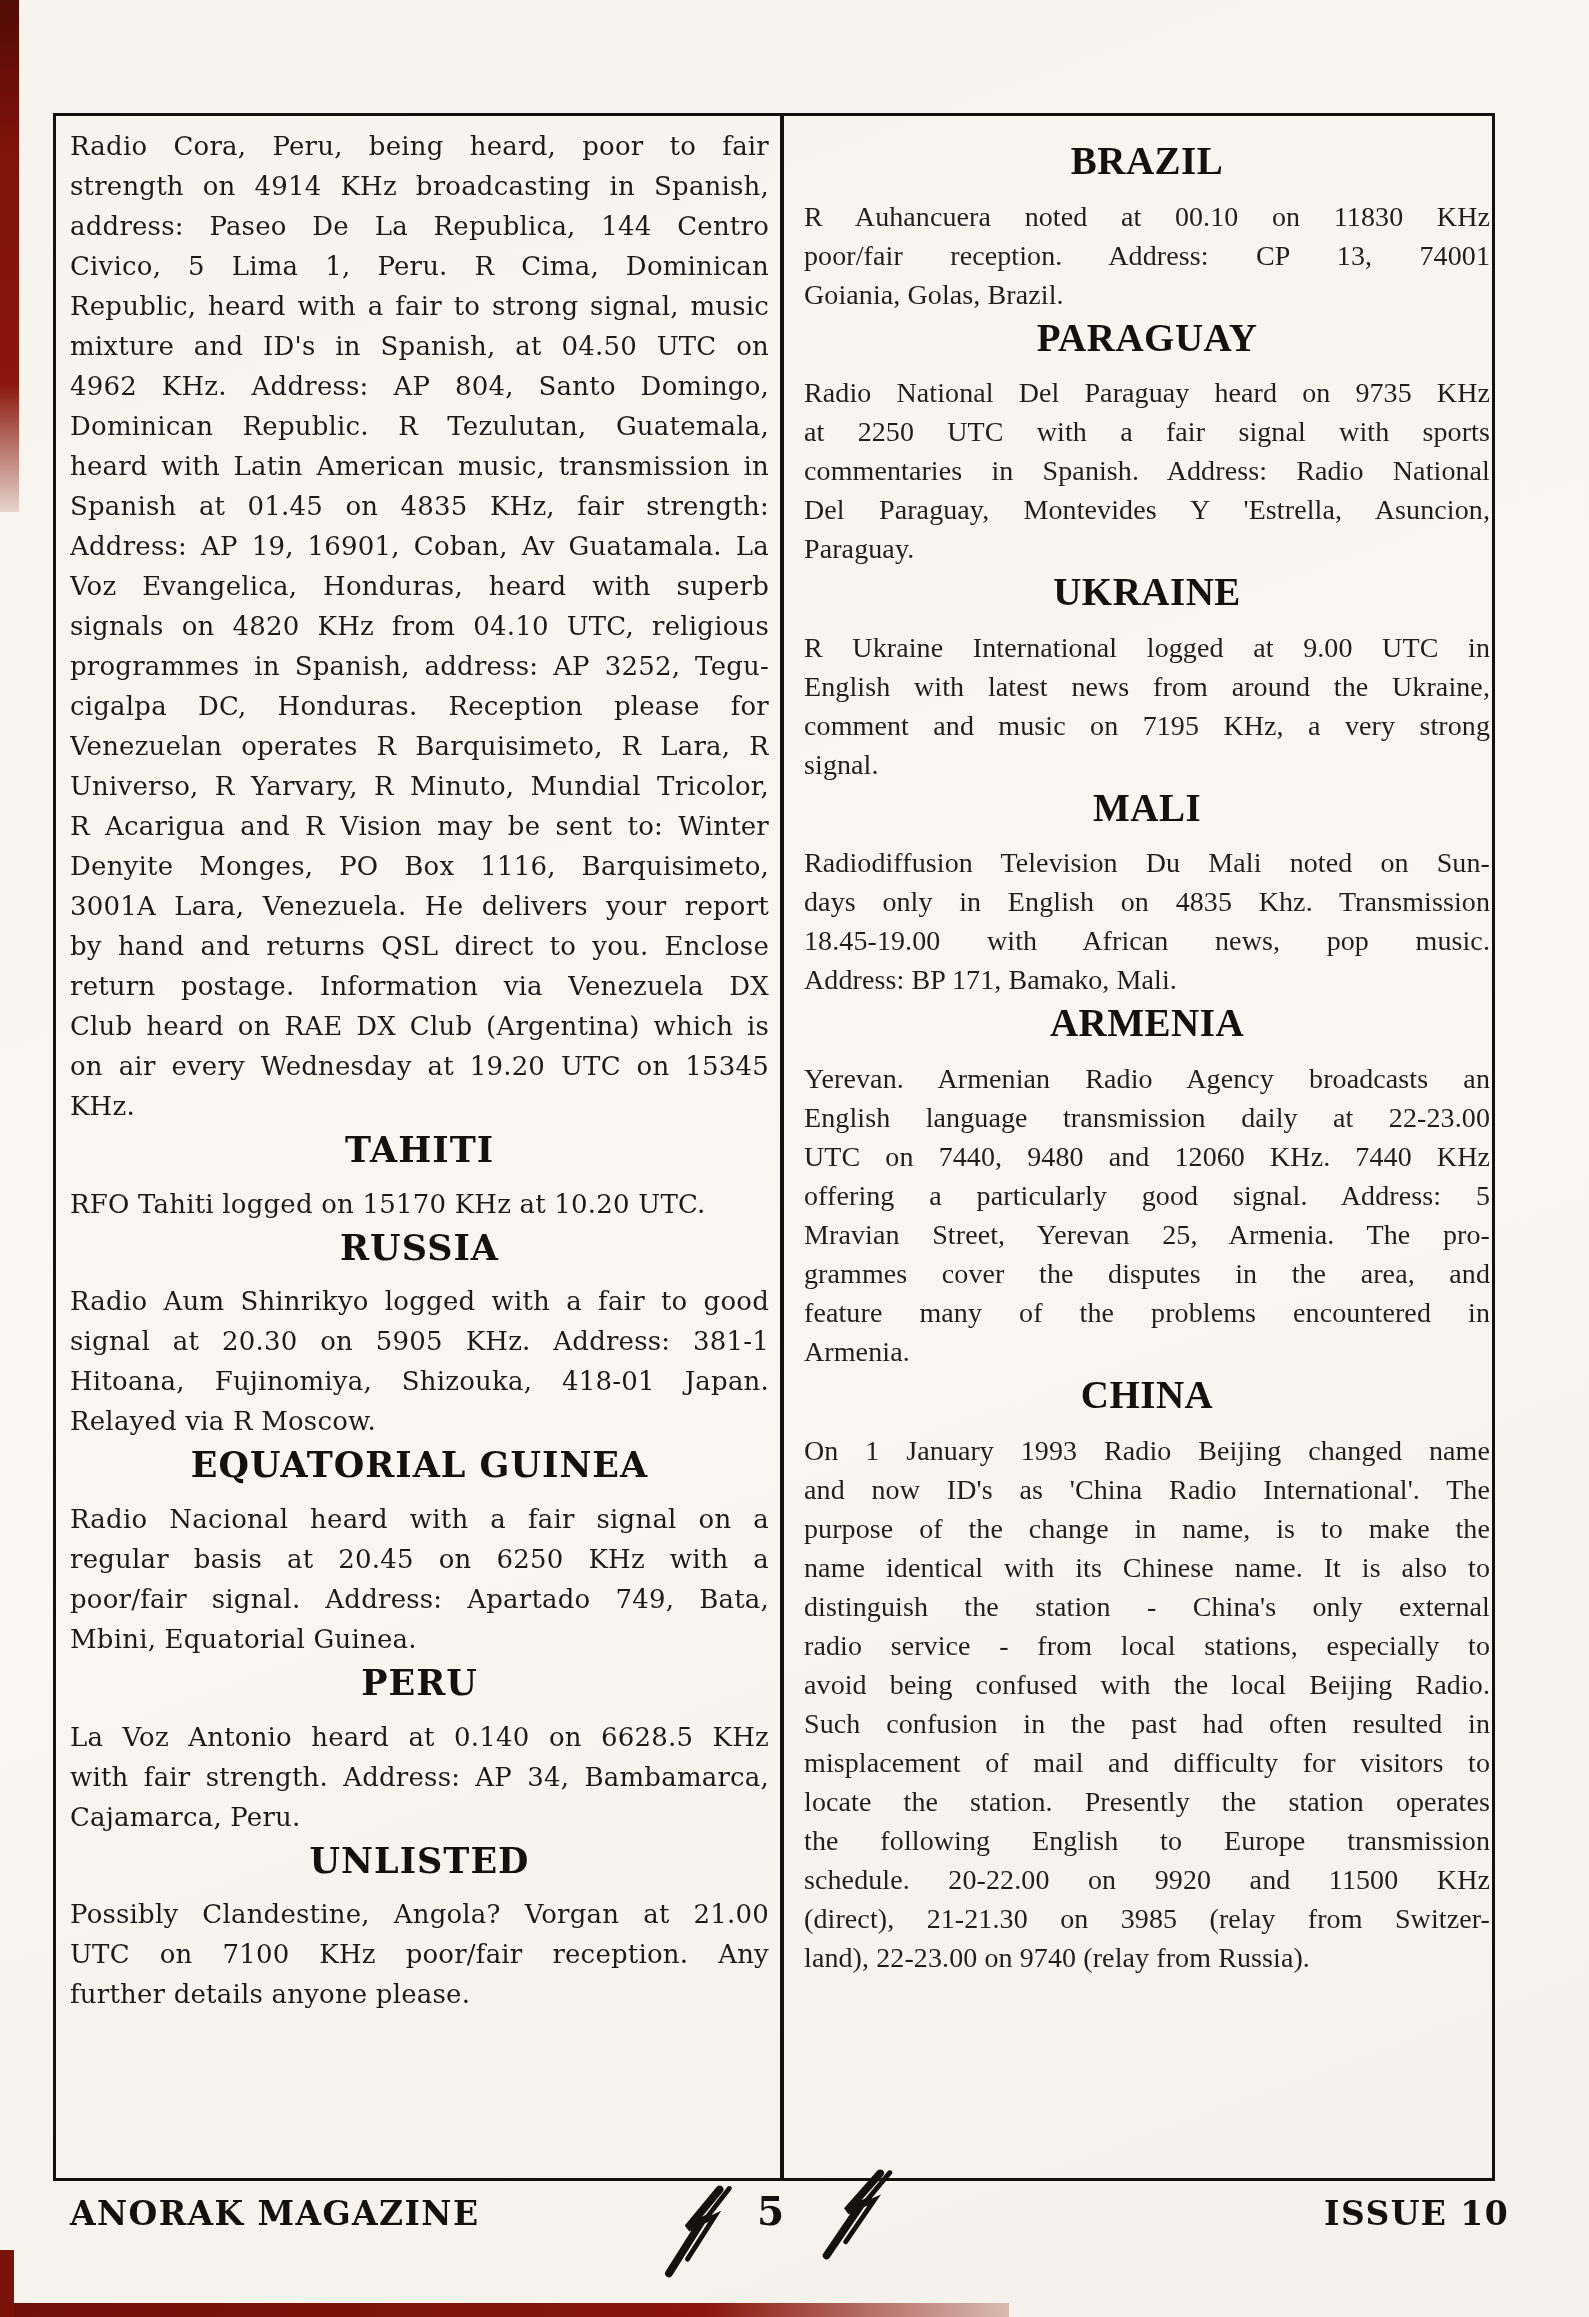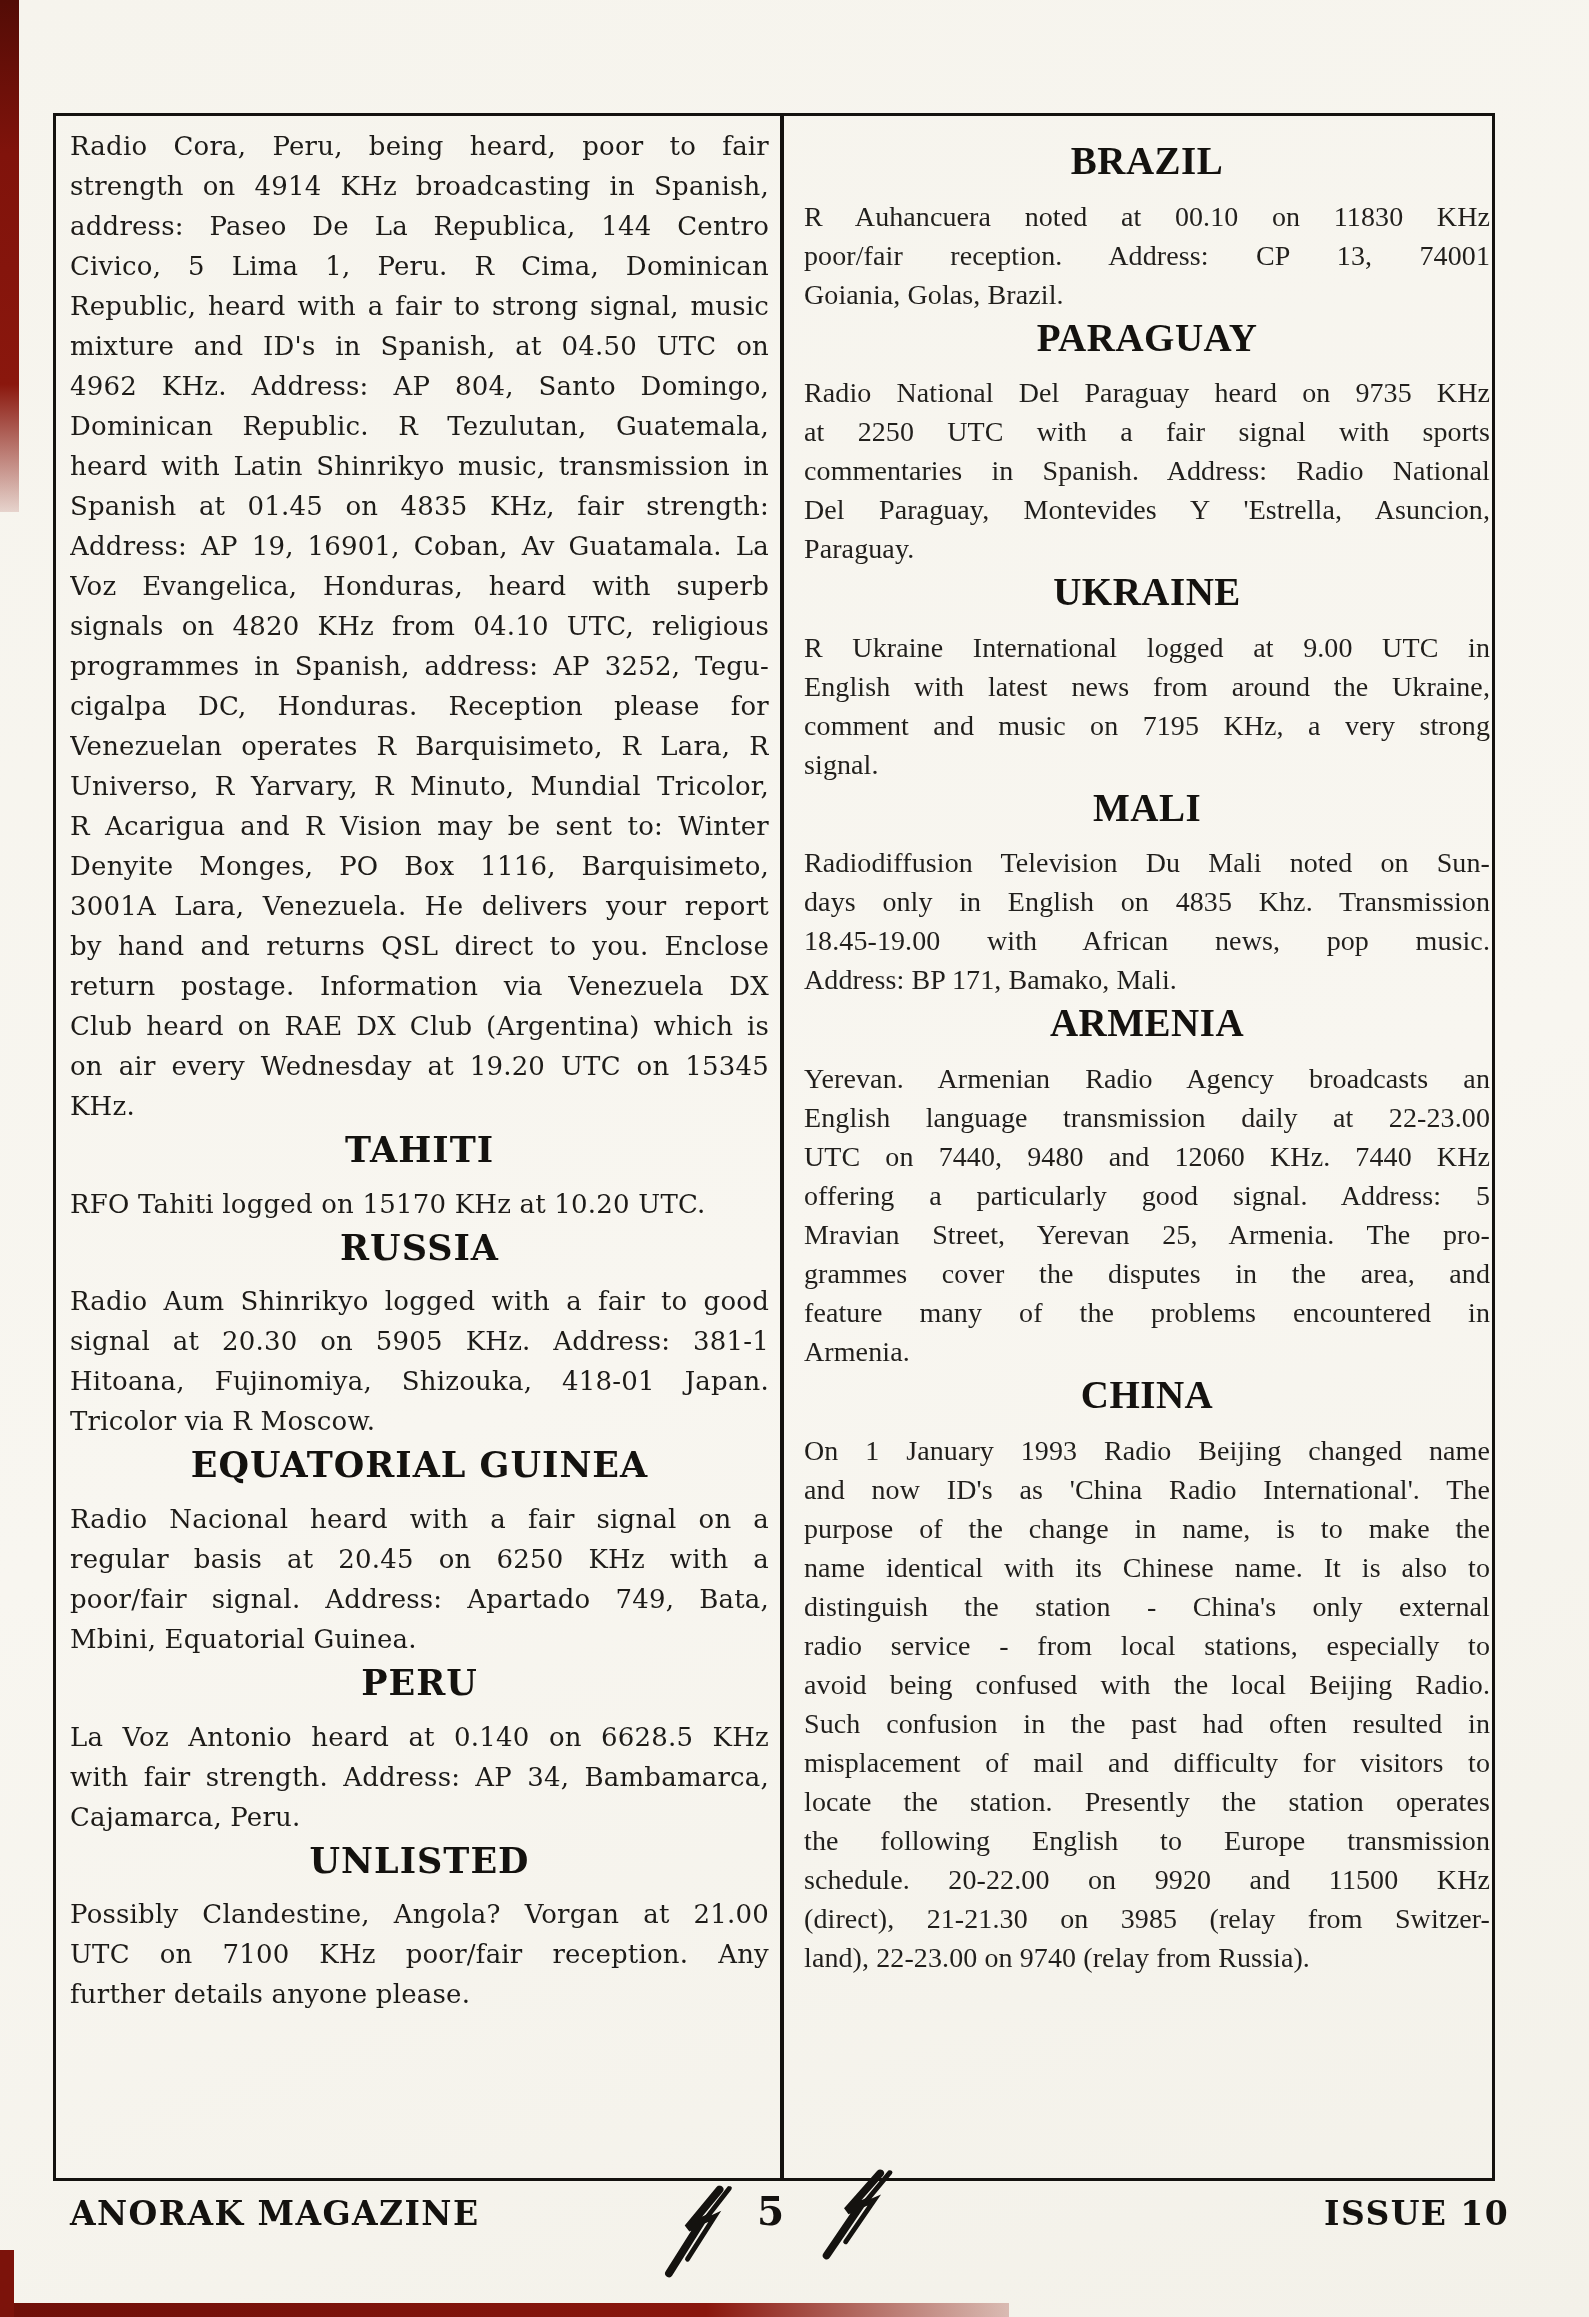--- a/index.html
+++ b/index.html
@@ -69,21 +69,21 @@
   <div id="column-left" class="column">
       <div class="block">
         <div class="line">Radio Cora, Peru, being heard, poor to fair</div>
         <div class="line">strength on 4914 KHz broadcasting in Spanish,</div>
         <div class="line">address: Paseo De La Republica, 144 Centro</div>
         <div class="line">Civico, 5 Lima 1, Peru. R Cima, Dominican</div>
         <div class="line">Republic, heard with a fair to strong signal, music</div>
         <div class="line">mixture and ID's in Spanish, at 04.50 UTC on</div>
         <div class="line">4962 KHz. Address: AP 804, Santo Domingo,</div>
         <div class="line">Dominican Republic. R Tezulutan, Guatemala,</div>
-        <div class="line">heard with Latin Shinrikyo music, transmission in</div>
+        <div class="line">heard with Latin American music, transmission in</div>
         <div class="line">Spanish at 01.45 on 4835 KHz, fair strength:</div>
         <div class="line">Address: AP 19, 16901, Coban, Av Guatamala. La</div>
         <div class="line">Voz Evangelica, Honduras, heard with superb</div>
         <div class="line">signals on 4820 KHz from 04.10 UTC, religious</div>
         <div class="line">programmes in Spanish, address: AP 3252, Tegu-</div>
         <div class="line">cigalpa DC, Honduras. Reception please for</div>
         <div class="line">Venezuelan operates R Barquisimeto, R Lara, R</div>
         <div class="line">Universo, R Yarvary, R Minuto, Mundial Tricolor,</div>
         <div class="line">R Acarigua and R Vision may be sent to: Winter</div>
         <div class="line">Denyite Monges, PO Box 1116, Barquisimeto,</div>
@@ -96,21 +96,21 @@
       </div>
       <div class="block">
         <div class="heading">TAHITI</div>
         <div class="line">RFO Tahiti logged on 15170 KHz at 10.20 UTC.</div>
       </div>
       <div class="block">
         <div class="heading">RUSSIA</div>
         <div class="line">Radio Aum Shinrikyo logged with a fair to good</div>
         <div class="line">signal at 20.30 on 5905 KHz. Address: 381-1</div>
         <div class="line">Hitoana, Fujinomiya, Shizouka, 418-01 Japan.</div>
-        <div class="line">Tricolor via R Moscow.</div>
+        <div class="line">Relayed via R Moscow.</div>
       </div>
       <div class="block">
         <div class="heading">EQUATORIAL GUINEA</div>
         <div class="line">Radio Nacional heard with a fair signal on a</div>
         <div class="line">regular basis at 20.45 on 6250 KHz with a</div>
         <div class="line">poor/fair signal. Address: Apartado 749, Bata,</div>
         <div class="line">Mbini, Equatorial Guinea.</div>
       </div>
       <div class="block">
         <div class="heading">PERU</div>

